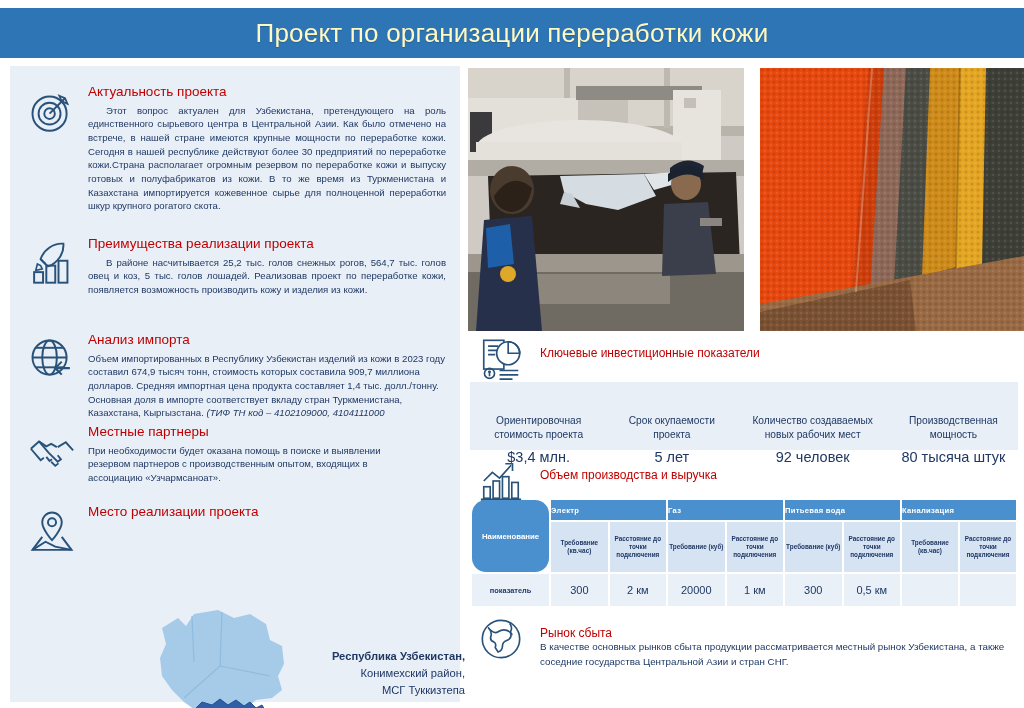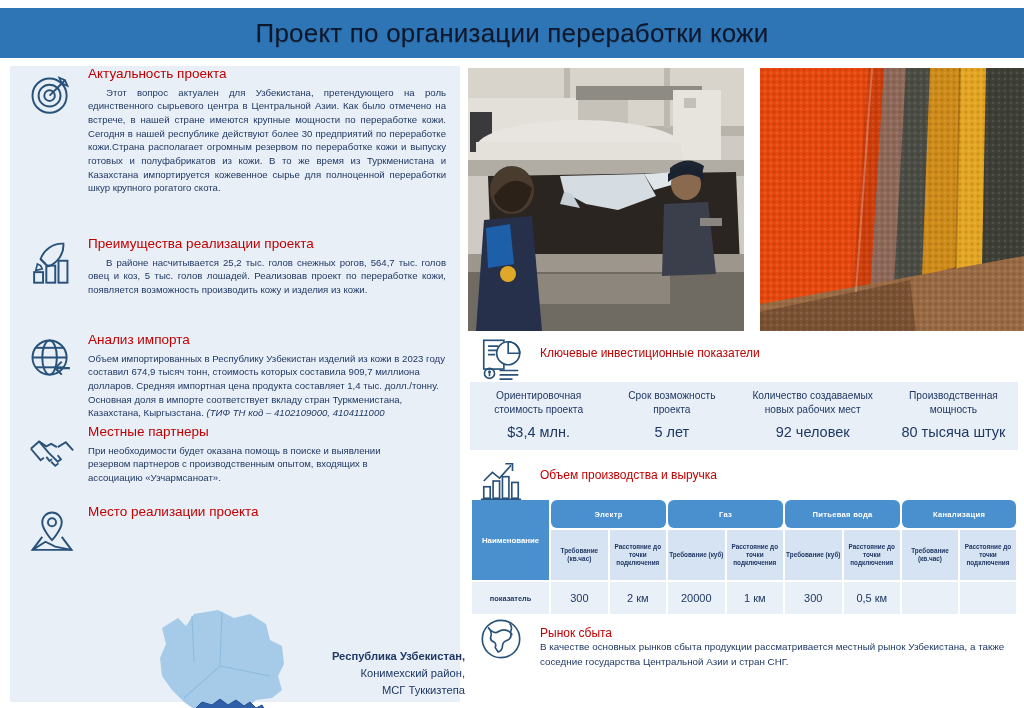--- a/index.html
+++ b/index.html
@@ -11,21 +11,21 @@
   }
   #slide { position: relative; width: 1024px; height: 708px; background: #ffffff; }
 
   
   .header-bar {
     position: absolute; left: 0; top: 8px; width: 1024px; height: 50px;
     background: #2E75B6;
     display: flex; align-items: center; justify-content: center;
   }
   .header-title {
-    color: #0f172a; font-size: 26px; font-weight: 400; letter-spacing: 0.2px;
+    color: #fef9c3; font-size: 26px; font-weight: 400; letter-spacing: 0.2px;
     text-shadow: 0 1px 1px rgba(0,0,0,0.18);
   }
 
   
   .left-panel {
     position: absolute; left: 10px; top: 66px; width: 450px; height: 636px;
     background: #E9EFF7;
   }
   .section { position: relative; padding: 0 14px 0 78px; }
   .sec-icon {
@@ -38,21 +38,21 @@
     color: #C00000; font-size: 13.5px; font-weight: 400; line-height: 1.25;
     margin-bottom: 3px;
   }
   .sec-body {
     color: #1F3864; font-size: 9.6px; line-height: 1.42;
     text-align: justify; text-indent: 18px;
   }
   .sec-body.noind { text-indent: 0; text-align: left; }
   .sec-body i { font-style: italic; margin-top: 16px; }
 
-  #sec-actual { position: absolute; left: 0; top: 0; width: 450px; }
+  #sec-actual { position: absolute; left: 0; top: 18px; width: 450px; }
   #sec-adv    { position: absolute; left: 0; top: 170px; width: 450px; }
   #sec-import { position: absolute; left: 0; top: 266px; width: 450px; }
   #sec-part   { position: absolute; left: 0; top: 358px; width: 392px; }
   #sec-place  { position: absolute; left: 0; top: 438px; width: 498px; }
 
   
   .map-wrap { position: absolute; left: 10px; top: 540px; width: 440px; height: 160px; }
   .map-svg { position: absolute; left: 112px; top: 0px; width: 200px; height: 155px; }
   .map-caption {
     position: absolute; left: 270px; top: 42px; width: 175px;
@@ -77,39 +77,39 @@
 
   #blk-kpi    { left: 478px; top: 336px; width: 540px; height: 46px; }
   #blk-volume { left: 478px; top: 458px; width: 540px; height: 42px; }
   #blk-market { left: 478px; top: 616px; width: 540px; height: 46px; }
 
   
   .kpi-table {
     position: absolute; left: 470px; top: 382px; width: 548px; height: 68px;
     background: #E9EFF7; display: flex;
   }
-  .kpi-cell { flex: 1; padding: 7px 6px 0 6px; text-align: center; }
+  .kpi-cell { flex: 1; padding: 7px 6px 0 6px; text-align: center; margin-top: 25px; }
   .kpi-cell.c1 { flex: 1.07; }
   .kpi-cell.c3 { flex: 1.20; }
   .kpi-label { color: #1F3864; font-size: 10.2px; line-height: 1.33; }
   .kpi-value { color: #1F3864; font-size: 14.5px; margin-top: 8px; }
 
   
   .vol-table {
     position: absolute; left: 470px; top: 498px; width: 548px;
     border-collapse: separate; border-spacing: 2px; table-layout: fixed;
   }
   .vol-table th, .vol-table td { padding: 0; }
   .vh-group {
     background: #4A90CE; color: #ffffff; font-size: 7.6px; font-weight: bold;
-    text-align: center; height: 28px; letter-spacing: .3px; border-radius: 6px;
+    text-align: left; height: 20px; letter-spacing: .3px;
   }
   .vh-name {
     background: #4A90CE; color: #ffffff; font-size: 7.8px; font-weight: bold;
-    text-align: center; vertical-align: middle;
+    text-align: center; vertical-align: middle; border-radius: 14px;
   }
   .vh-sub {
     background: #D6E3F2; color: #1F3864; font-size: 6.4px; font-weight: bold;
     text-align: center; vertical-align: middle; line-height: 1.28; padding: 2px 1px; height: 50px;
   }
   .vd-name {
     background: #EAF0F8; color: #1F3864; font-size: 7.4px; font-weight: bold;
     text-align: center; height: 32px;
   }
   .vd-val {
@@ -296,21 +296,21 @@
     </div>
     <div class="rb-title">Ключевые инвестиционные показатели</div>
   </div>
 
   <div class="kpi-table">
     <div class="kpi-cell c1">
       <div class="kpi-label">Ориентировочная стоимость проекта</div>
       <div class="kpi-value">$3,4 млн.</div>
     </div>
     <div class="kpi-cell">
-      <div class="kpi-label">Срок возможность проекта</div>
+      <div class="kpi-label">Срок окупаемости проекта</div>
       <div class="kpi-value">5 лет</div>
     </div>
     <div class="kpi-cell c3">
       <div class="kpi-label">Количество создаваемых новых рабочих мест</div>
       <div class="kpi-value">92 человек</div>
     </div>
     <div class="kpi-cell">
       <div class="kpi-label">Производственная мощность</div>
       <div class="kpi-value">80 тысяча штук</div>
     </div>

